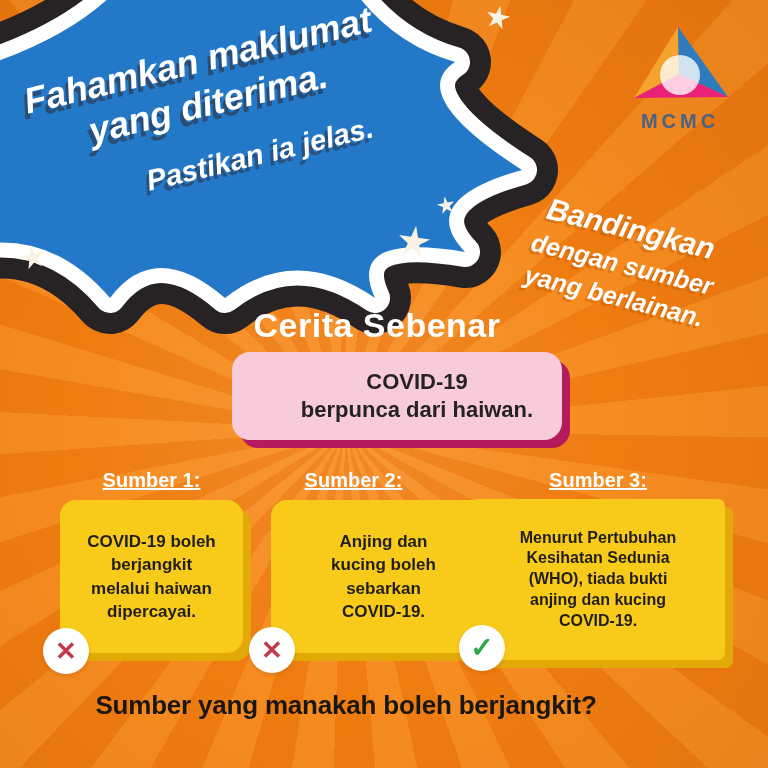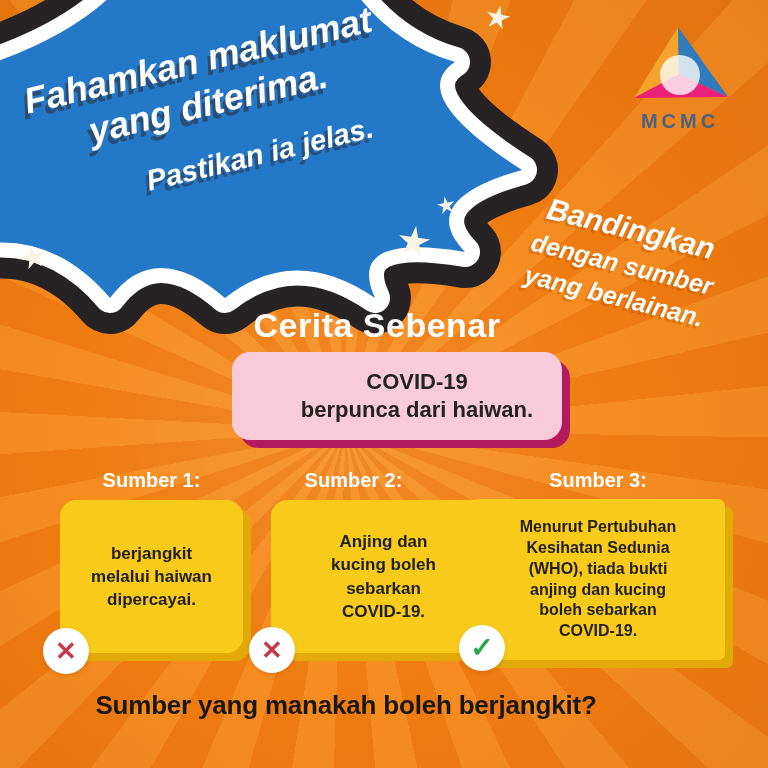--- a/index.html
+++ b/index.html
@@ -44,21 +44,21 @@
   
   .claim-card{
     left:232px;top:352px;width:290px;height:88px;border-radius:18px;
     background:#f8cbdb;box-shadow:8px 8px 0 0 #b51a5c;
     display:flex;flex-direction:column;align-items:center;justify-content:center;
     font-weight:800;color:#252222;font-size:22px;line-height:1.28;text-align:center;padding-left:40px;
   }
   
   .source-label{
     top:469px;height:24px;text-align:center;
-    font-size:20px;font-weight:800;color:#ffffff;
+    font-size:20px;font-weight:800;color:#ffffff;text-decoration:underline;
   }
   .source-card{
     border-radius:16px;background:#f8cb1a;box-shadow:8px 8px 0 0 #e2aa09;
     display:flex;flex-direction:column;align-items:center;justify-content:center;
     font-weight:800;color:#211e1c;text-align:center;
   }
   .card-1,.card-2{top:500px;height:153px;font-size:17px;line-height:1.36;}
   .card-3{top:499px;height:161px;font-size:16px;line-height:1.3;}
   .badge{
     width:46px;height:46px;border-radius:50%;background:#ffffff;
@@ -124,36 +124,36 @@
   <div class="abs claim-card">
     <div>COVID-19</div>
     <div>berpunca dari haiwan.</div>
   </div>
 
   <div class="abs source-label" style="left:60px;width:183px;">Sumber 1:</div>
   <div class="abs source-label" style="left:260px;width:187px;text-align:center;">Sumber 2:</div>
   <div class="abs source-label" style="left:471px;width:254px;">Sumber 3:</div>
 
   <div class="abs source-card card-1" style="left:60px;width:183px;">
+    <div>COVID-19 boleh</div>
     <div>berjangkit</div>
     <div>melalui haiwan</div>
     <div>dipercayai.</div>
   </div>
   <div class="abs source-card card-2" style="left:260px;width:225px;margin-left:11px;">
     <div>Anjing dan</div>
     <div>kucing boleh</div>
     <div>sebarkan</div>
     <div>COVID-19.</div>
   </div>
   <div class="abs source-card card-3" style="left:471px;width:254px;border-radius:7px;">
     <div>Menurut Pertubuhan</div>
     <div>Kesihatan Sedunia</div>
     <div>(WHO), tiada bukti</div>
     <div>anjing dan kucing</div>
-    <div>boleh sebarkan</div>
     <div>COVID-19.</div>
   </div>
 
   <div class="abs badge" style="left:43px;top:628px;">
     <span class="glyph-x">✕</span>
   </div>
   <div class="abs badge" style="left:249px;top:627px;">
     <span class="glyph-x">✕</span>
   </div>
   <div class="abs badge" style="left:459px;top:625px;">

